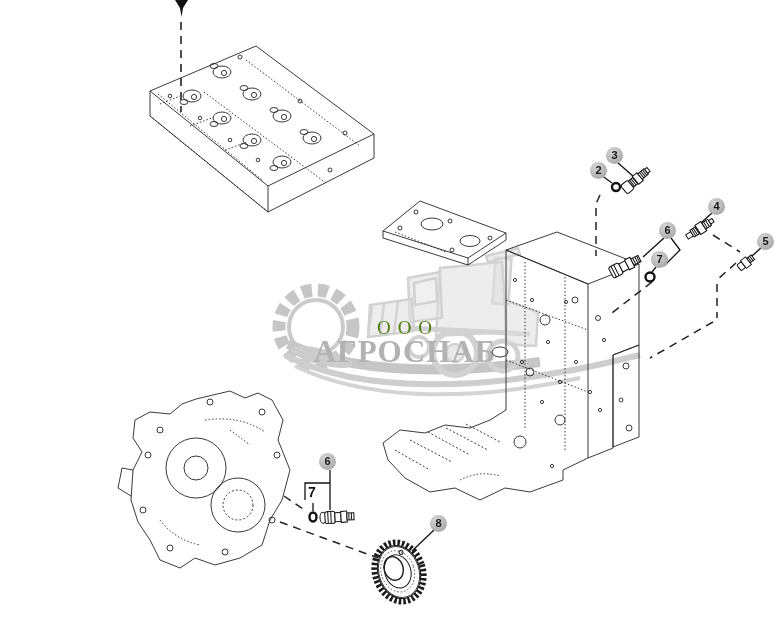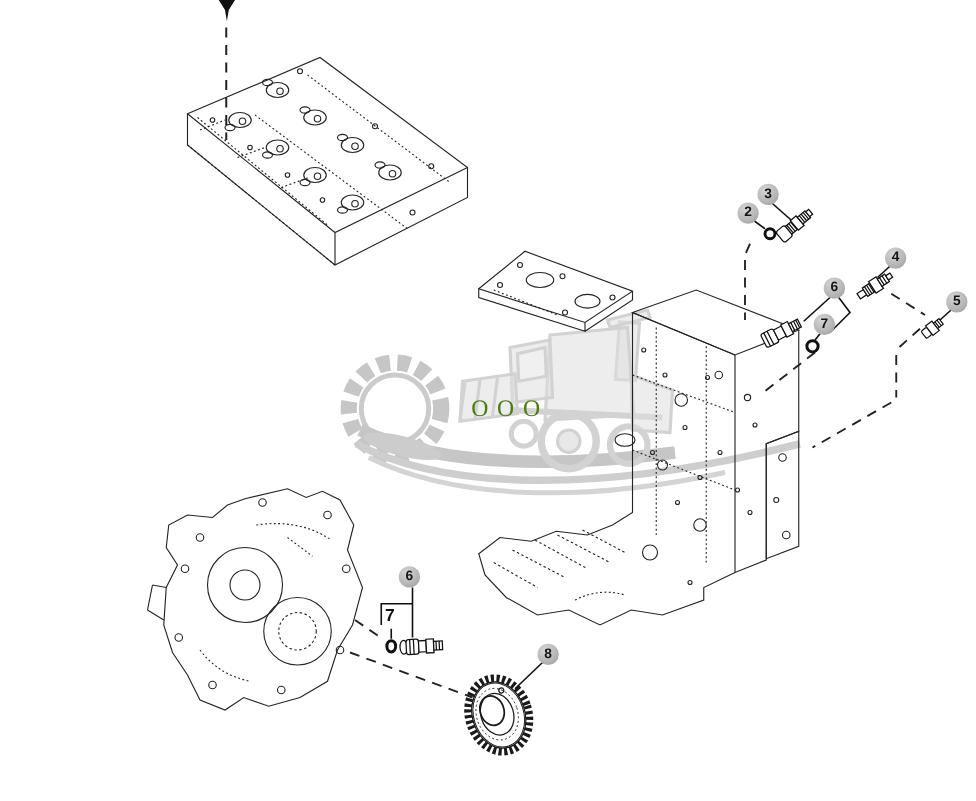--- a/index.html
+++ b/index.html
@@ -60,20 +60,21 @@
       <path d="M408,328 L530,334" stroke-width="5" fill="none"></path>
       <circle cx="455" cy="353" r="22" fill="none" stroke-width="6"></circle>
       <circle cx="455" cy="353" r="9" fill="#d6d6d6"></circle>
       <circle cx="503" cy="356" r="15" fill="none" stroke-width="5"></circle>
       <circle cx="419" cy="347" r="10" fill="none" stroke-width="4"></circle>
       <path d="M505,300 L538,312 L536,346 L506,344 Z"></path>
     </g>
   </svg>
 
   <div class="wm-ooo">ООО</div>
+  <div class="wm-name">АГРОСНАБ</div>
 
   <svg class="layer" width="781" height="641" viewBox="0 0 781 641">
 
     <g>
       <path d="M175,0 L188,0 L183,8 L181.5,17 L180,8 Z" fill="#111"></path>
       <path d="M181,22 L181,112" stroke="#222" stroke-width="1.6" stroke-dasharray="8 6" fill="none"></path>
     </g>
 
     <g stroke="#242424" stroke-width="0.9" fill="none">
       <path d="M150,91 L256,46 L374,134 L374,158 L268,212 L150,116 Z"></path>

